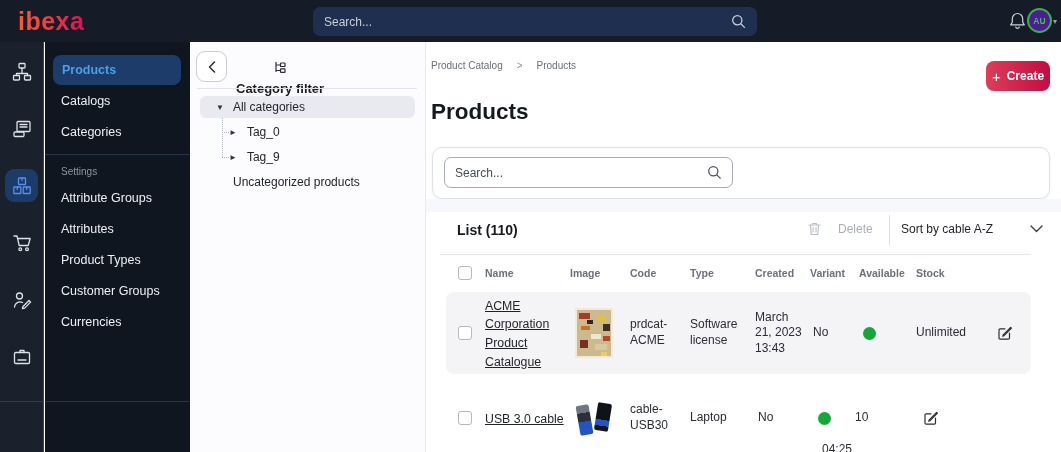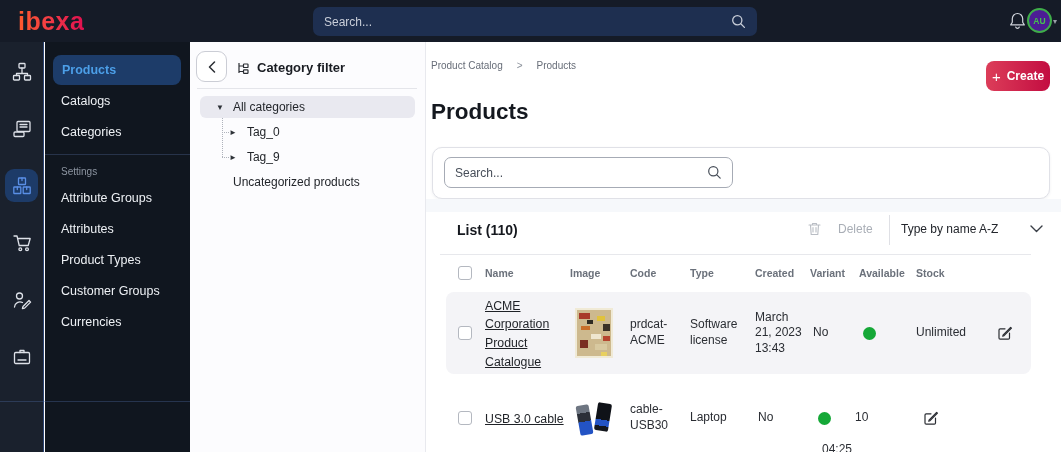--- a/index.html
+++ b/index.html
@@ -40,21 +40,21 @@
   .nav-section { height:22px; display:flex; align-items:center; padding-left:16px; font-size:10px; color:#8d95a1; }
   .side-footer { position:absolute; left:0; top:401px; width:190px; border-top:1px solid rgba(80,110,165,.35); height:0; z-index:21; }
 
   
   .catpanel { position:absolute; left:190px; top:42px; width:236px; bottom:0; background:#fcfcfe;
               border-right:1px solid #e8e9ee; }
   .back-btn { position:absolute; left:6px; top:9px; width:31px; height:31px; background:#fff;
               border:1px solid #cbcdd5; border-radius:9px; display:flex; align-items:center; justify-content:center;
               font-size:15px; color:#2a2d33; cursor:pointer; }
   .panel-title { position:absolute; left:46px; top:18px; display:flex; align-items:center; gap:7px;
-                 font-size:13px; font-weight:700; color:#191c22; }
+                 font-size:13px; font-weight:700; color:#191c22;flex-direction:column; }
   .panel-divider { position:absolute; left:7px; right:8px; top:46px; border-top:1px solid #e4e5ea; }
   .tree { position:absolute; left:0; right:0; top:54px; }
   .tree-row { display:flex; align-items:center; font-size:12px; color:#23262b; cursor:pointer; }
   .tree-row.selected { margin:0 10px; height:22px; background:#e9e9f0; border-radius:6px; padding-left:16px; }
   .tree-row.child { height:22px; margin-top:3px; padding-left:39px; }
   .tree-row.leaf { height:22px; margin-top:3px; padding-left:43px; }
   .caret-down { font-size:8px; color:#2e3238; margin-right:9px; }
   .caret-right { font-size:8px; color:#2e3238; margin-right:10px; }
   .vdots { position:absolute; left:32px; top:76px; height:39px; border-left:1px dotted #aeb2bb; }
   .hdots { position:absolute; left:32px; width:9px; border-top:1px dotted #aeb2bb; }
@@ -274,21 +274,21 @@
   <div class="list-header">
     <div class="list-title">List (110)</div>
     <div class="delete-btn">
       <svg class="ic" width="13" height="14" viewBox="0 0 13 14">
         <path d="M1 3 h11 M4.5 3 v-1.5 h4 V3 M2.5 3 l.7 9.5 h6.6 l.7 -9.5 M5 5.5 v4.5 M8 5.5 v4.5" fill="none" stroke="#b9bdc4" stroke-width="1.1" stroke-linecap="round" stroke-linejoin="round"></path>
       </svg>
       <span>Delete</span>
     </div>
     <div class="vdiv"></div>
     <div class="sort-btn">
-      <span>Type by name A-Z</span>
+      <span>Sort by cable A-Z</span>
       <svg class="ic" width="13" height="8" viewBox="0 0 13 8">
         <path d="M1 1 L6.5 6.5 L12 1" fill="none" stroke="#3a3f47" stroke-width="1.4" stroke-linecap="round" stroke-linejoin="round"></path>
       </svg>
     </div>
   </div>
   <div class="hdiv"></div>
 
   <div class="tgrid thead">
     <div>
         <div class="checkbox"></div>

